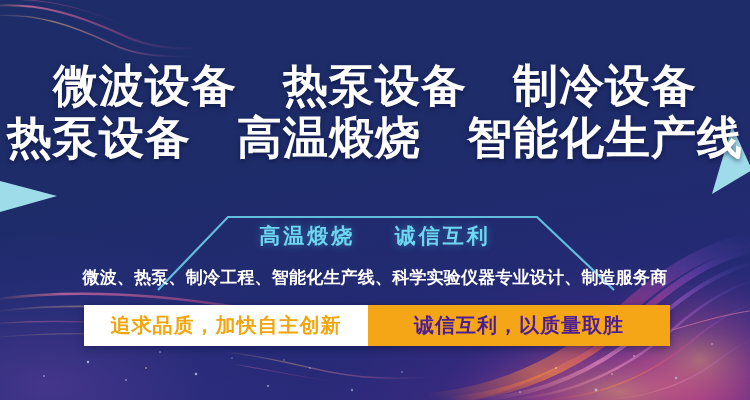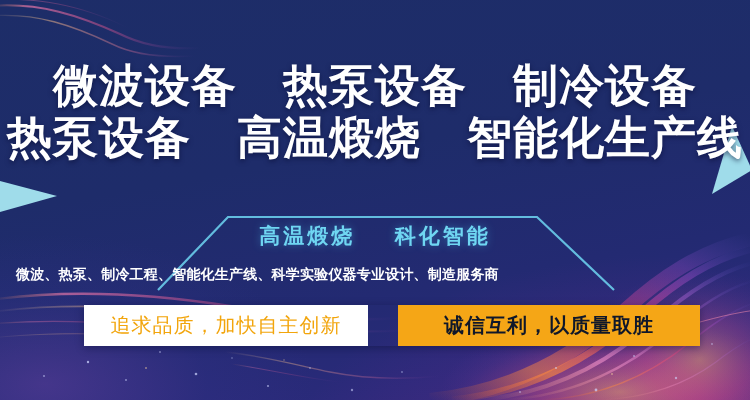--- a/index.html
+++ b/index.html
@@ -68,53 +68,52 @@
     font-weight: 700;
     letter-spacing: 3px;
     white-space: nowrap;
     text-shadow: 0 0 8px rgba(70,190,235,0.45);
   }
   .sub-title .gap { display: inline-block; width: 22px; }
 
   .tagline {
     position: absolute;
     left: 0; right: 0; top: 266px;
+    text-align: center;
     color: #ffffff;
-    font-size: 14px;
+    font-size: 17px;
     font-weight: 700;
     letter-spacing: 0.2px;
     white-space: nowrap;
-    padding-left: 16px;
   }
 
   
   .slogan-row {
     position: absolute;
     left: 84px; top: 305px;
     height: 41px;
     display: flex;
     align-items: stretch;
     box-shadow: 0 2px 8px rgba(5,10,45,0.4);
   }
   .slogan-left {
     background: #ffffff;
     color: #f2a50c;
     width: 284px;
     display: flex; align-items: center; justify-content: center;
-    font-size: 20px; font-weight: 400; letter-spacing: 1px;
+    font-size: 20px; font-weight: 700; letter-spacing: 1px;
     white-space: nowrap;
   }
   .slogan-right {
     background: #f5a616;
-    color: #0f172a;
+    color: #4c1d95;
     width: 302px;
     display: flex; align-items: center; justify-content: center;
     font-size: 20px; font-weight: 700; letter-spacing: 1px;
     white-space: nowrap;
-    margin-left: 30px;
   }
 </style>
 </head>
 <body>
 
 <div class="banner">
 
   <svg class="streaks" width="750" height="400" viewBox="0 0 750 400">
     <defs>
       <linearGradient id="gStreakA" x1="0" y1="0" x2="1" y2="0">
@@ -213,21 +212,21 @@
 
   <div class="trapezoid">
     <svg width="462" height="78" viewBox="0 0 462 78">
       <polyline points="3,76 73,3 382,3 459,76" fill="none" stroke="#6fd6f2" stroke-width="2.2" stroke-opacity="0.85"></polyline>
     </svg>
   </div>
 
   <div class="sub-title">
     <span>高温煅烧</span>
     <span class="gap"></span>
-    <span>科化智能</span>
+    <span>诚信互利</span>
   </div>
 
   <div class="tagline">微波、热泵、制冷工程、智能化生产线、科学实验仪器专业设计、制造服务商</div>
 
   <div class="slogan-row">
     <div class="slogan-left">追求品质，加快自主创新</div>
     <div class="slogan-right">诚信互利，以质量取胜</div>
   </div>
 
 </div>

